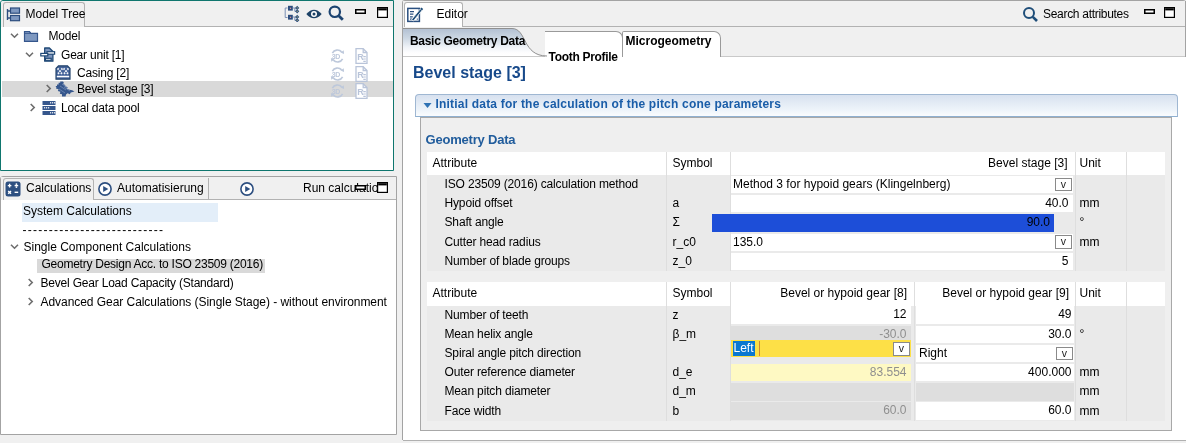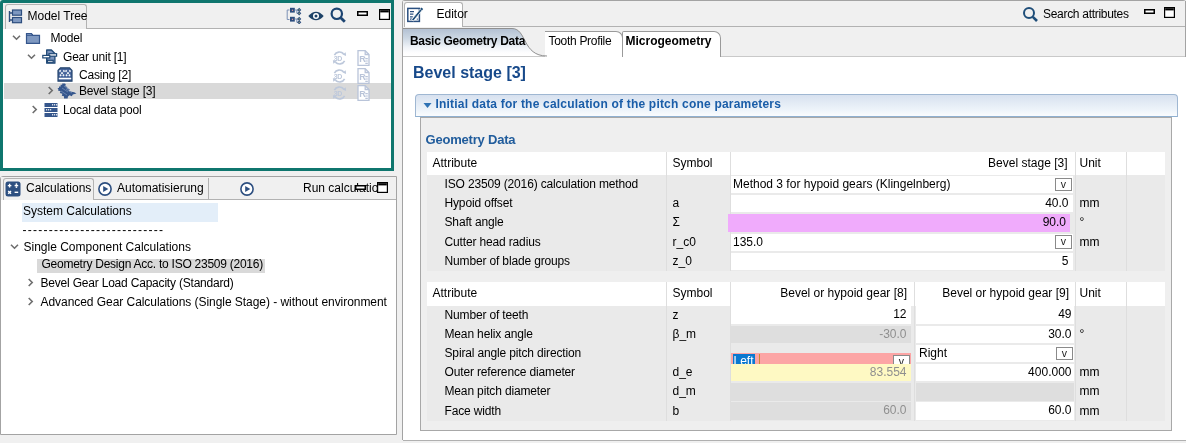--- a/index.html
+++ b/index.html
@@ -10,21 +10,21 @@
   svg{display:block;}
   .chev{stroke:#6e6e6e;stroke-width:1.6;fill:none;}
   .num{text-align:right;}
   .dis{color:#8f8f8f;}
   .vbtn{width:16.5px;height:13.8px;background:#fff;border:1px solid #8a8a8a;box-sizing:border-box;text-align:center;line-height:11.8px;font-size:10.5px;color:#1a1a1a;}
 
 </style>
 </head>
 <body>
 
-<div class="r" id="p1" style="left:0;top:0;width:394px;height:171px;background:#fff;border:3px solid #0f766e;border-radius:3px 0 0 0;box-sizing:border-box;overflow:hidden;">
+<div class="r" id="p1" style="left:0;top:0;width:394px;height:171px;background:#fff;border:1px solid #0f766e;border-radius:3px 0 0 0;box-sizing:border-box;overflow:hidden;">
   <div class="r" style="left:0;top:0;right:0;height:26px;background:#f0f0f0;"></div>
   <div class="r tabline" style="left:84px;top:25px;right:0;"></div>
   <div class="r" style="left:1.5px;top:1px;width:82px;height:25px;background:#f0f0f0;border:1px solid #b2b2b2;border-bottom:none;border-radius:3px 3px 0 0;box-sizing:border-box;"></div>
   <div class="r" style="left:5px;top:5.5px;" id="icoModelTree">
       <svg width="15" height="15" viewBox="0 0 15 15">
         <path d="M1.5 2 V13 M1.5 4 H4 M1.5 11 H4" stroke="#2c4d7e" stroke-width="1.4" fill="none"></path>
         <rect x="4.5" y="1" width="9" height="5.2" fill="#7e98c0" stroke="#2c4d7e" stroke-width="1.2"></rect>
         <rect x="4.5" y="8.5" width="9" height="5.2" fill="#7e98c0" stroke="#2c4d7e" stroke-width="1.2"></rect>
       </svg>
     </div>
@@ -328,21 +328,21 @@
   <div class="r" style="left:761px;top:6px;">
       <svg width="11" height="11" viewBox="0 0 11 11">
         <rect x="0.6" y="0.6" width="9.8" height="9.8" fill="#fff" stroke="#000" stroke-width="1.2"></rect>
         <rect x="1.2" y="1.2" width="8.6" height="2.2" fill="#000"></rect>
       </svg>
     </div>
 
   <div class="r" style="left:0;top:26px;right:0;height:29.5px;background:#f0f0f0;"></div>
   <div class="r" style="left:0;top:54.5px;right:0;height:1px;background:#c9c9c9;"></div>
   <div class="r" style="left:141.5px;top:29.5px;width:78.5px;height:26px;background:#fff;border:1px solid #9a9a9a;border-bottom:none;border-left:none;border-radius:0 7px 0 0;box-sizing:border-box;"></div>
-  <div class="r" style="left:145.5px;top:28px;height:25px;line-height:25px;font-weight:normal;letter-spacing:-0.3px;">Tooth Profile</div>
+  <div class="r" style="left:145.5px;top:44px;height:25px;line-height:25px;font-weight:bold;letter-spacing:-0.3px;">Tooth Profile</div>
   <div class="r" style="left:219px;top:29.5px;width:99px;height:26px;background:#fff;border:1px solid #9a9a9a;border-bottom:none;border-radius:2px 7px 0 0;box-sizing:border-box;"></div>
   <div class="r" style="left:222.5px;top:28px;height:25px;line-height:25px;font-weight:bold;">Microgeometry</div>
   <div class="r" style="left:0;top:27px;width:156px;height:28.5px;">
     <svg width="156" height="28.5" viewBox="0 0 156 28.5">
       <defs>
           <linearGradient id="tg" x1="0" y1="0" x2="0" y2="1">
         <stop offset="0" stop-color="#b2c0d2"></stop>
             <stop offset="0.35" stop-color="#ccd7e3"></stop>
             <stop offset="0.68" stop-color="#eff3f8"></stop>
             <stop offset="0.88" stop-color="#fdfdfe"></stop>
@@ -390,21 +390,21 @@
   <div class="r" style="left:269.5px;top:250.8px;height:19.2px;line-height:19.2px;">z_0</div>
   <div class="r" style="left:676.5px;top:193.2px;height:19.2px;line-height:19.2px;">mm</div>
   <div class="r" style="left:676.5px;top:212.4px;height:19.2px;line-height:19.2px;">°</div>
   <div class="r" style="left:676.5px;top:231.6px;height:19.2px;line-height:19.2px;">mm</div>
 
   <div class="r" style="left:327.5px;top:174.9px;width:342px;height:17.4px;background:#fff;">
     <div class="r" style="left:2.5px;top:0;height:17.4px;line-height:17.4px;">Method 3 for hypoid gears (Klingelnberg)</div>
     <div class="r vbtn" style="left:324.5px;top:1.8px;">v</div>
   </div>
   <div class="r num" style="left:327.5px;top:194.1px;width:342px;height:17.4px;background:#fff;line-height:17.4px;padding-right:4px;box-sizing:border-box;">40.0</div>
-  <div class="r num" style="left:325px;top:213.3px;width:342px;height:17.4px;background:#f0abfc;line-height:17.4px;padding-right:4px;box-sizing:border-box;">90.0</div>
+  <div class="r num" style="left:309px;top:213.3px;width:342px;height:17.4px;background:#1d4ed8;line-height:17.4px;padding-right:4px;box-sizing:border-box;">90.0</div>
   <div class="r" style="left:327.5px;top:232.5px;width:342px;height:17.4px;background:#fff;">
     <div class="r" style="left:2.5px;top:0;height:17.4px;line-height:17.4px;">135.0</div>
     <div class="r vbtn" style="left:324.5px;top:1.8px;">v</div>
   </div>
   <div class="r num" style="left:327.5px;top:251.7px;width:342px;height:17.4px;background:#fff;line-height:17.4px;padding-right:4px;box-sizing:border-box;">5</div>
 
   <div class="r" style="left:23.5px;top:281px;width:738.5px;height:23.5px;background:#fff;"></div>
   <div class="r" style="left:23.5px;top:304.5px;width:738.5px;height:115.2px;background:#eaeaea;"></div>
   <div class="r" style="left:262.5px;top:281px;width:1px;height:138.7px;background:#dedede;"></div>
   <div class="r" style="left:327px;top:281px;width:1px;height:138.7px;background:#dedede;"></div>
@@ -432,21 +432,21 @@
   <div class="r" style="left:676.5px;top:362.1px;height:19.2px;line-height:19.2px;">mm</div>
   <div class="r" style="left:676.5px;top:381.3px;height:19.2px;line-height:19.2px;">mm</div>
   <div class="r" style="left:676.5px;top:400.5px;height:19.2px;line-height:19.2px;">mm</div>
 
   <div class="r num" style="left:327.5px;top:305.4px;width:180px;height:17.4px;background:#fff;line-height:17.4px;padding-right:4px;box-sizing:border-box;">12</div>
   <div class="r num" style="left:513px;top:305.4px;width:157.5px;height:17.4px;background:#fff;line-height:17.4px;padding-right:2px;box-sizing:border-box;">49</div>
 
   <div class="r num dis" style="left:327.5px;top:324.6px;width:180px;height:17.4px;background:#dedede;line-height:17.4px;padding-right:4px;box-sizing:border-box;">-30.0</div>
   <div class="r num" style="left:513px;top:324.6px;width:157.5px;height:17.4px;background:#fff;line-height:17.4px;padding-right:2px;box-sizing:border-box;">30.0</div>
 
-  <div class="r" style="left:327.5px;top:352px;width:180px;height:17.4px;background:#fca5a5;">
+  <div class="r" style="left:327.5px;top:339px;width:180px;height:17.4px;background:#fde047;">
     <span class="r" style="left:2px;top:1px;height:15.4px;line-height:15.4px;background:#0b78d0;color:#fff;padding:0 1px;">Left</span>
     <div class="r" style="left:28.5px;top:1px;width:1.3px;height:15.4px;background:#cf8a33;"></div>
     <div class="r vbtn" style="left:162.5px;top:1.8px;">v</div>
   </div>
   <div class="r" style="left:513px;top:343.8px;width:157.5px;height:17.4px;background:#fff;">
     <div class="r" style="left:3px;top:0;height:17.4px;line-height:17.4px;">Right</div>
     <div class="r vbtn" style="left:140px;top:1.8px;">v</div>
   </div>
 
   <div class="r num dis" style="left:327.5px;top:363px;width:180px;height:17.4px;background:#fef9c3;line-height:17.4px;padding-right:4px;box-sizing:border-box;">83.554</div>

